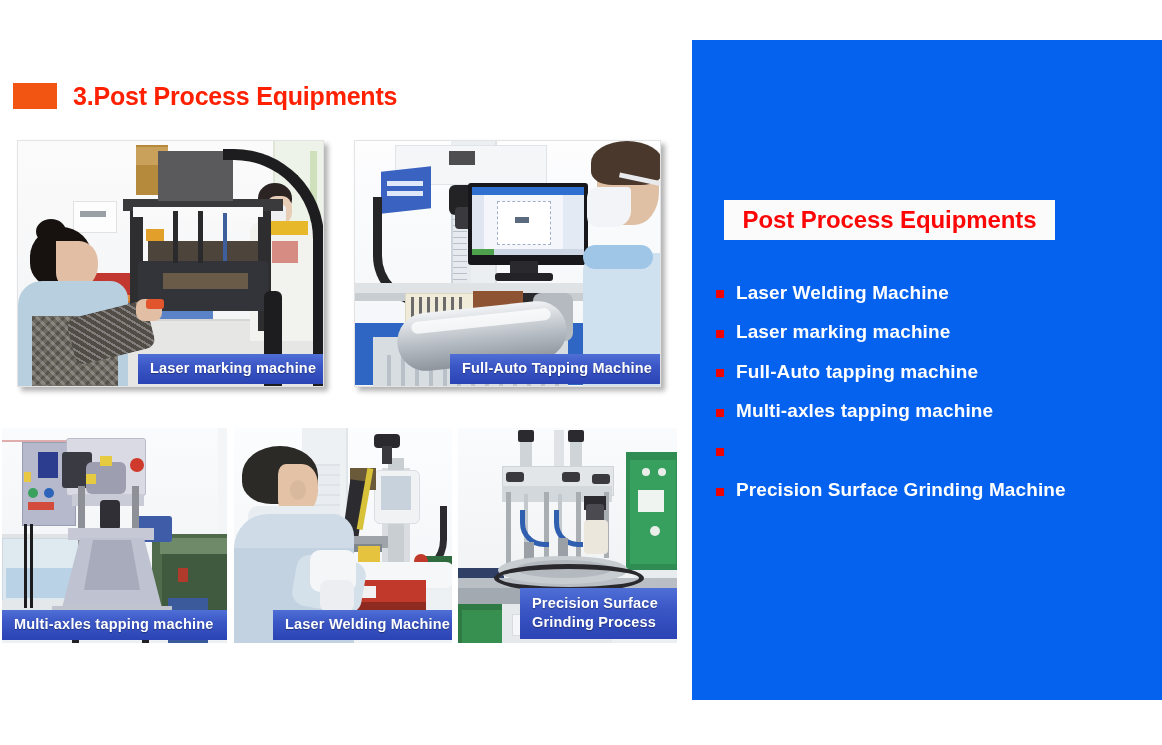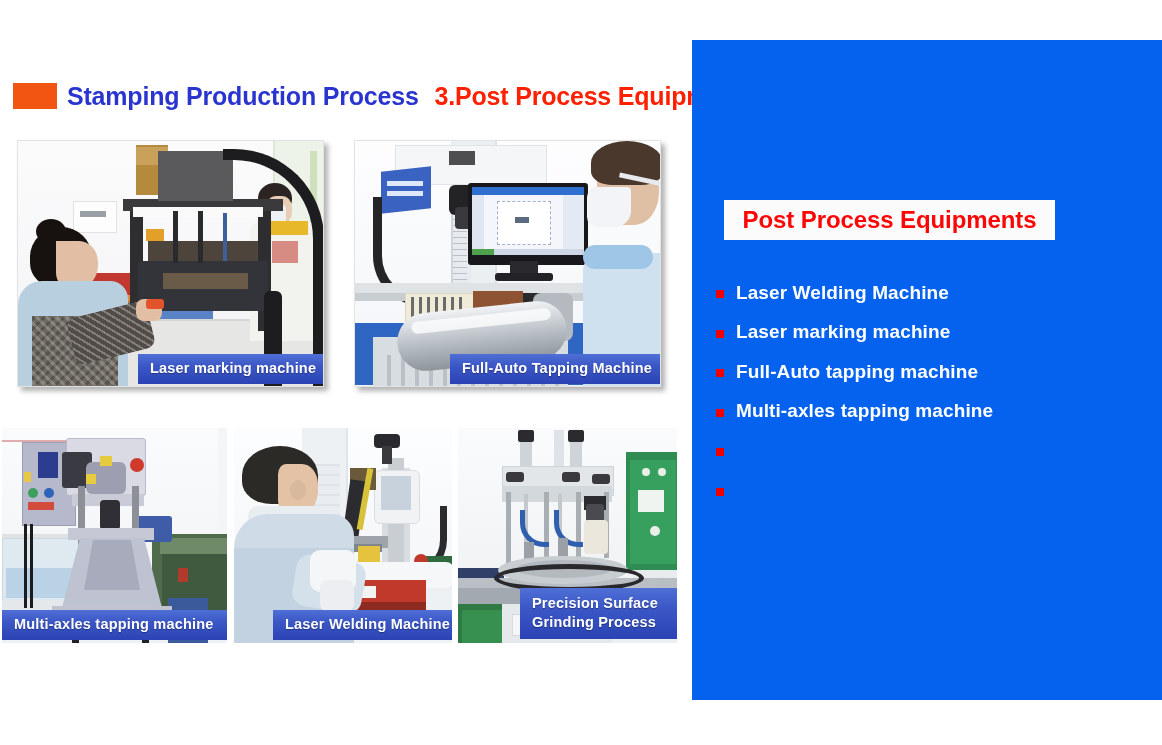--- a/index.html
+++ b/index.html
@@ -356,21 +356,20 @@
   #p5 .greenbin2 { left:4px; top:182px; width:44px; height:44px; background:#37904f;}
   #p5 .navy      { left:0px; top:140px; width:46px; height:42px; background:#2f3f66;}
   #p5 .rightbench{ left:176px; top:142px; width:80px; height:40px; background:#e9ecee;}
   #p5 .rightdark { left:176px; top:150px; width:80px; height:14px; background:#b8bec4;}
 </style>
 </head>
 <body>
 
 <div id="header">
   <div id="orange-marker"></div>
-  <div id="title-primary">Stamping Production Process</div>
   <div id="title-secondary">3.Post Process Equipments</div>
 </div>
 
 <div class="photo shadowed" id="p1" style="left:17px; top:140px; width:305px; height:245px;">
   <div class="photo-canvas">
     <div class="el wall"></div>
       <div class="el win"></div>
       <div class="el winbar"></div>
     <div class="el note"></div>
       <div class="el notetxt"></div>
@@ -619,16 +618,17 @@
     </div>
     <div class="feature-item">
       <span class="bullet"></span>
       <span class="feature-label">Multi-axles tapping machine</span>
     </div>
     <div class="feature-item">
       <span class="bullet"></span>
     </div>
     <div class="feature-item">
       <span class="bullet"></span>
+      <span class="feature-label">Precision Surface Grinding Machine</span>
     </div>
   </div>
 
 </div>
 
 </body></html>

